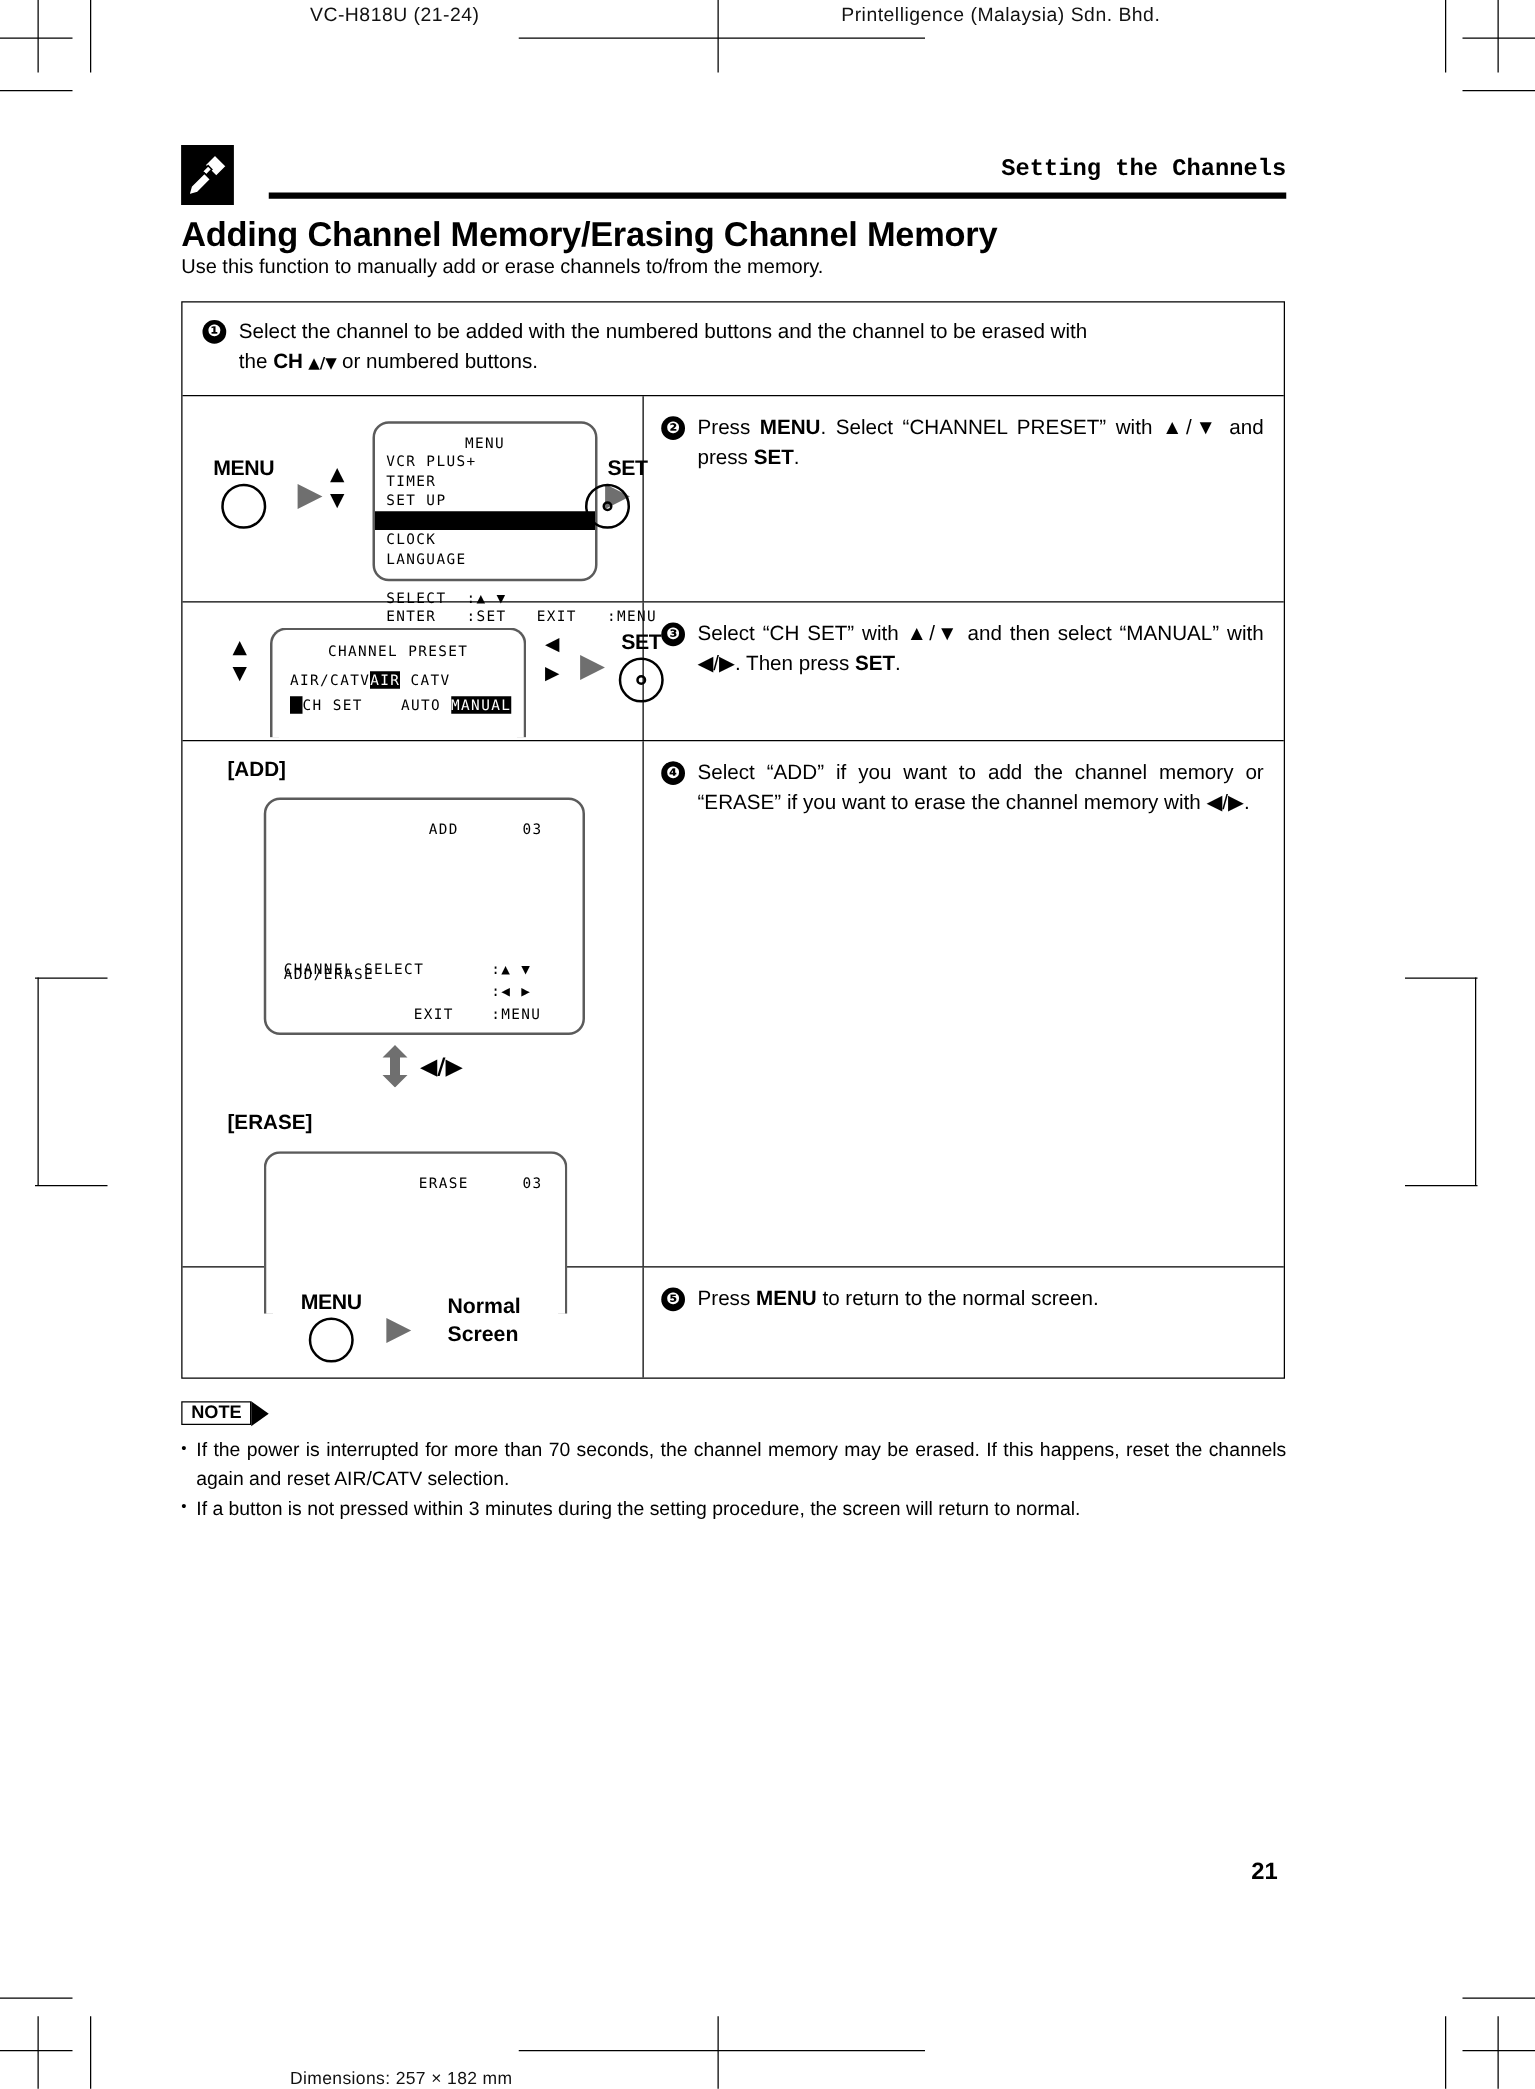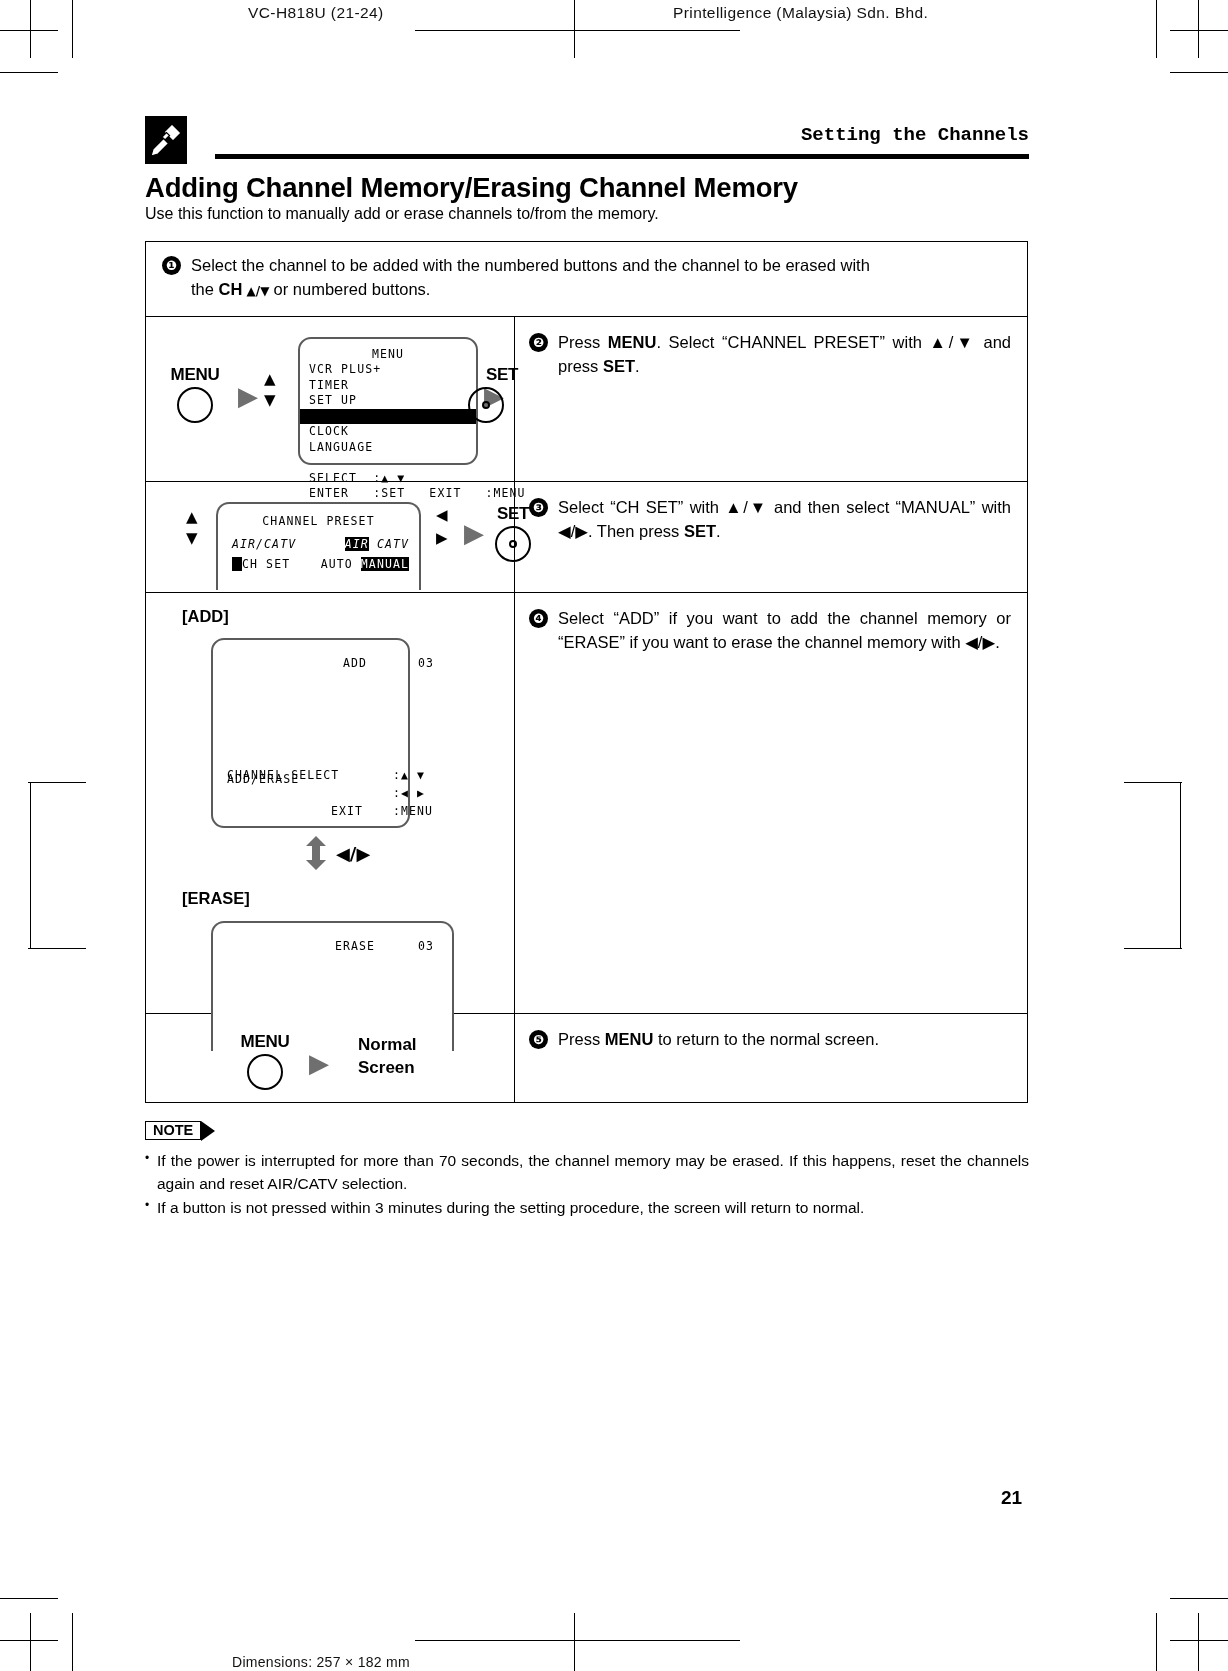--- a/index.html
+++ b/index.html
@@ -195,21 +195,21 @@
 
     <div class="row">
       <div class="cell-l" style="height:110px;">
         <div class="updown" style="position:absolute;left:40px;top:28px;">
           <span>▲</span>
           <span>▼</span>
         </div>
 
         <div class="osd" style="position:absolute;left:70px;top:20px;width:205px;height:88px;padding:10px 0 0 0;border-bottom:none;border-bottom-left-radius:0;border-bottom-right-radius:0;">
           <div class="ln" style="text-align:center;">CHANNEL PRESET</div>
-          <div class="ln" style="padding:8px 10px 0 14px;display:flex;justify-content:space-between;font-style:italic;">
+          <div class="ln" style="padding:8px 10px 0 14px;display:flex;justify-content:flex-start;">
             <span>AIR/CATV</span>
             <span><span class="hl">AIR</span> <span>CATV</span></span>
           </div>
           <div class="ln" style="padding:4px 10px 0 14px;display:flex;justify-content:space-between;">
             <span><span class="hl" style="padding:0 1px;">&nbsp;</span><span>CH SET</span></span>
             <span><span>AUTO</span> <span class="hl">MANUAL</span></span>
           </div>
         </div>
 
         <div class="lr" style="position:absolute;left:290px;top:26px;">
@@ -229,21 +229,21 @@
             <span>Select “CH SET” with ▲/▼ and then select “MANUAL” with ◀/▶. Then press </span><b>SET</b><span>.</span>
           </div>
         </div>
       </div>
     </div>
 
     <div class="row">
       <div class="cell-l" style="height:420px;">
         <div class="tag" style="position:absolute;left:36px;top:14px;">[ADD]</div>
 
-        <div class="osd" style="position:absolute;left:65px;top:45px;width:199px;height:190px;padding:0;">
+        <div class="osd" style="position:absolute;left:65px;top:45px;width:257px;height:190px;padding:0;">
           <div class="ln" style="position:absolute;left:130px;top:16px;">ADD</div>
           <div class="ln" style="position:absolute;left:205px;top:16px;">03</div>
 
           <div class="ln" style="position:absolute;left:14px;top:128px;">CHANNEL SELECT</div>
           <div class="ln" style="position:absolute;left:180px;top:128px;">:▲ ▼</div>
 
           <div class="ln" style="position:absolute;left:14px;top:132px;">ADD/ERASE</div>
           <div class="ln" style="position:absolute;left:180px;top:146px;">:◀ ▶</div>
 
           <div class="ln" style="position:absolute;left:118px;top:164px;">EXIT</div>

